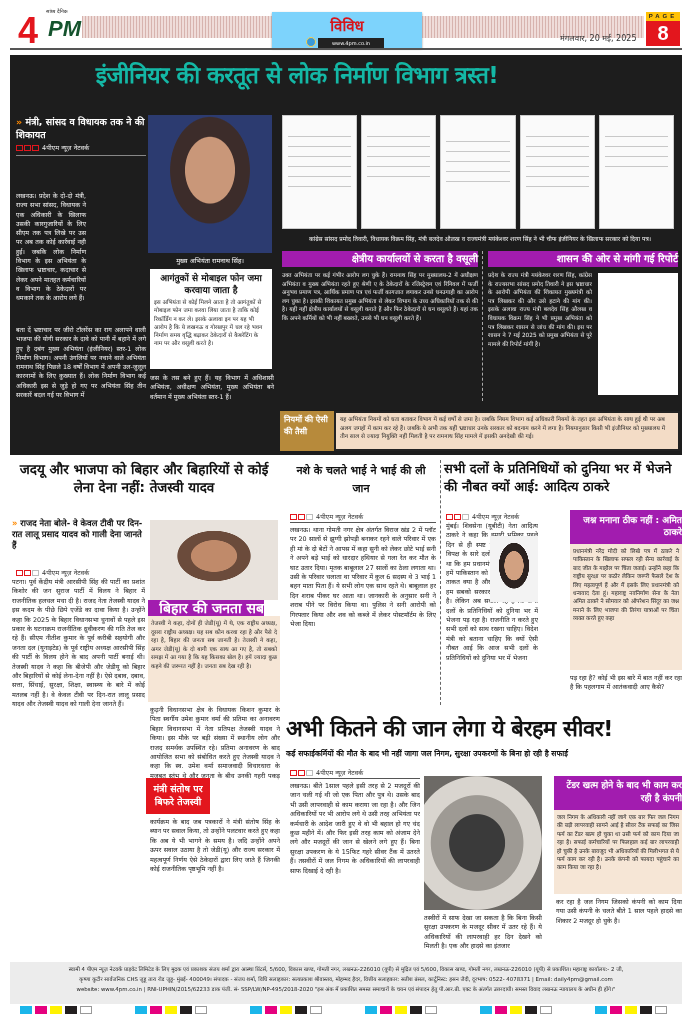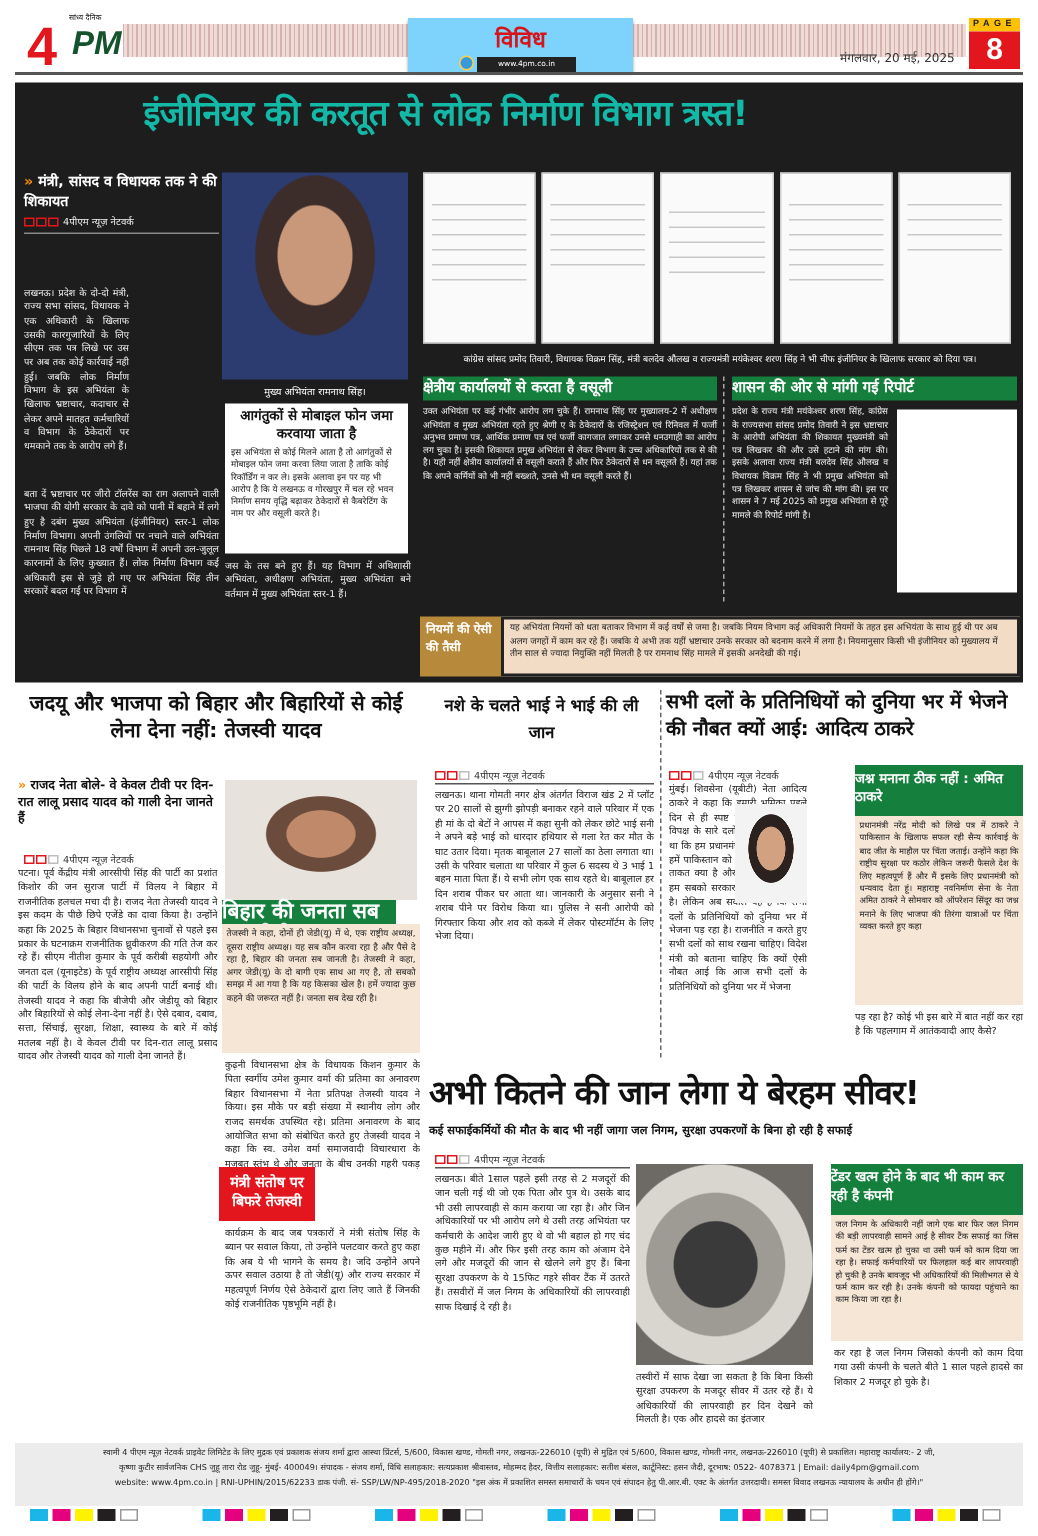--- a/index.html
+++ b/index.html
@@ -32,21 +32,21 @@
 .sq.b{border-color:#bdbdbd}
 .wtxt{font-size:6.3px;line-height:9.3px;color:#f2f2f2;text-align:justify}
 .redcircle{left:118px;top:220px;width:104px;height:104px;border-radius:50%;background:#e3161d;color:#fff;text-align:center;font:700 9.5px "DejaVu Sans",sans-serif;line-height:13px;padding-top:14px}
 .photo-man{left:148px;top:118px;width:124px;height:138px;background:radial-gradient(ellipse at 50% 40%,#c99779 0 28%,#3c2c2a 29% 45%,#2c3b70 46%);}
 .caption-bar{left:148px;top:256px;width:124px;height:12px;background:#1d1d1d;color:#fff;font-size:6.5px;text-align:center;line-height:12px}
 .whitebox{left:150px;top:270px;width:122px;height:100px;background:#fff}
 .wb-head{font:700 9px "DejaVu Sans",sans-serif;text-align:center;line-height:12px;color:#111;margin-top:3px}
 .docs{left:282px;top:118px;width:400px;height:114px;display:flex;gap:4px;padding:0 4px}
 .doc{flex:1;background:#fafafa;border:1px solid #ccc;position:relative}
 .doc .l{position:absolute;left:5px;right:5px;height:1px;background:#c8c8c8}
-.redbar{background:#15803d;color:#fff;font:700 10px "DejaVu Sans",sans-serif;text-align:left;line-height:16px}
+.redbar{background:#a21caf;color:#fff;font:700 10px "DejaVu Sans",sans-serif;text-align:right;line-height:16px}
 .docimg{background:#fff}
 .tanbox{left:336px;top:412px;width:346px;height:40px;background:#f3dcc6;border:2px solid #222}
 .tanlbl{left:282px;top:412px;width:54px;height:40px;background:#b78a3b;color:#fff;font:700 8px "DejaVu Sans",sans-serif;line-height:12px;padding:3px 4px}
 
 .hl2{font:700 13.5px "DejaVu Sans",sans-serif;line-height:18px;text-align:center;color:#111}
 .kick2{font:700 8.4px "DejaVu Sans",sans-serif;line-height:11px;color:#111}
 .peach{background:#f6e6d6}
 .vsep{border-left:1px dashed #666}
 .footer{left:10px;top:962px;width:672px;height:42px;background:#ececec;font-size:5.4px;line-height:10px;color:#222;text-align:center;padding-top:2px}
 .cmyk{top:1006px;display:flex;gap:3px}

